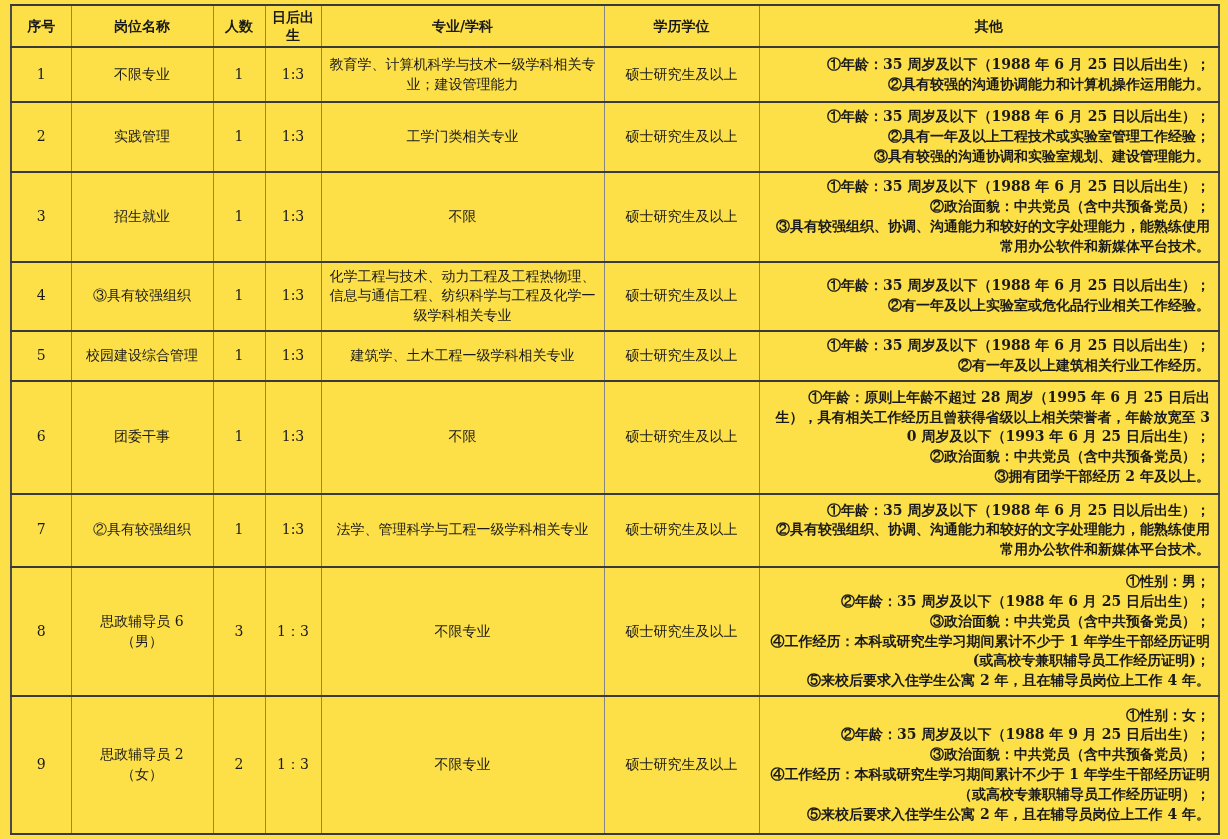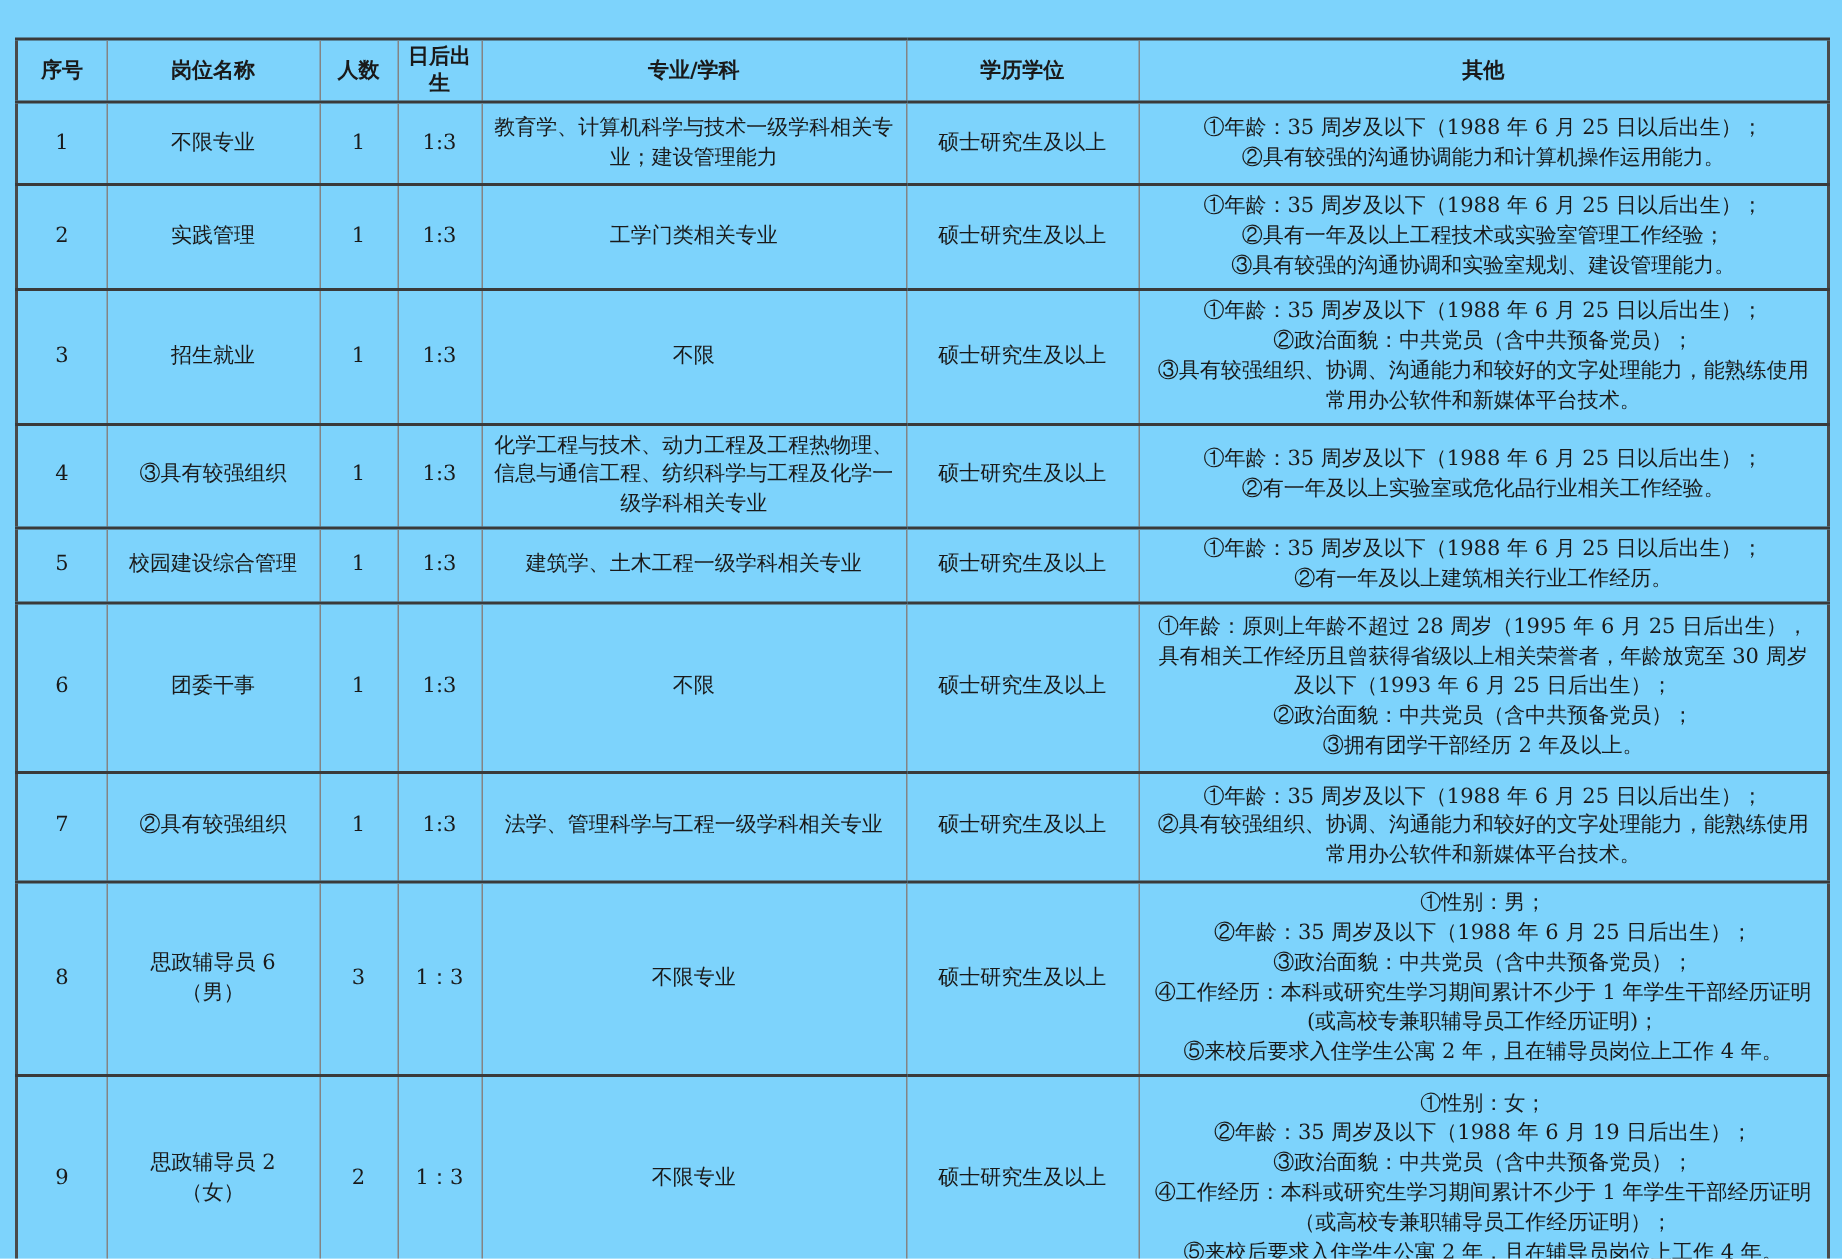--- a/index.html
+++ b/index.html
@@ -6,22 +6,22 @@
     margin: 0;
     padding: 0;
     background: #ffffff;
     font-family: "DejaVu Serif", "Liberation Serif", serif;
     color: #1a1a1a;
   }
   .page {
     width: 1228px;
     height: 839px;
     box-sizing: border-box;
-    padding: 25px 8px 4px 10px;
-    background: #7dd3fc;
+    padding: 4px 8px 4px 10px;
+    background: #fde047;
   }
   table.recruit {
     border-collapse: collapse;
     table-layout: fixed;
     width: 1210px;
     border: 2px solid #4a4a4a;
     font-size: 14px;
   }
   table.recruit th, table.recruit td {
     border-top: 2px solid #3a3a3a;
@@ -33,21 +33,21 @@
     line-height: 1.42;
     word-break: break-all;
   }
   table.recruit th {
     font-weight: bold;
     text-align: center;
     padding: 2px 4px;
     line-height: 1.3;
   }
   td.c-center { text-align: center; white-space: pre-line; }
-  td.c-other  { text-align: center; white-space: pre-line; padding-left: 10px; padding-right: 8px; }
+  td.c-other  { text-align: right; white-space: pre-line; padding-left: 10px; padding-right: 8px; font-weight: bold; }
   
   thead tr            { height: 40px; }
   tbody tr:nth-child(1) { height: 55px; }
   tbody tr:nth-child(2) { height: 62px; }
   tbody tr:nth-child(3) { height: 80px; }
   tbody tr:nth-child(4) { height: 68px; }
   tbody tr:nth-child(5) { height: 48px; }
   tbody tr:nth-child(6) { height: 113px; }
   tbody tr:nth-child(7) { height: 73px; }
   tbody tr:nth-child(8) { height: 128px; }
@@ -168,20 +168,20 @@
   </tr>
         <tr>
     <td class="c-center">9</td>
     <td class="c-center">思政辅导员 2
 （女）</td>
     <td class="c-center">2</td>
     <td class="c-center">1：3</td>
     <td class="c-center">不限专业</td>
     <td class="c-center">硕士研究生及以上</td>
     <td class="c-other">①性别：女；
-②年龄：35 周岁及以下（1988 年 6 月 19 日后出生）；
+②年龄：35 周岁及以下（1988 年 9 月 25 日后出生）；
 ③政治面貌：中共党员（含中共预备党员）；
 ④工作经历：本科或研究生学习期间累计不少于 1 年学生干部经历证明（或高校专兼职辅导员工作经历证明）；
 ⑤来校后要求入住学生公寓 2 年，且在辅导员岗位上工作 4 年。</td>
   </tr>
       </tbody>
   </table>
 </div>
 
 </body></html>

